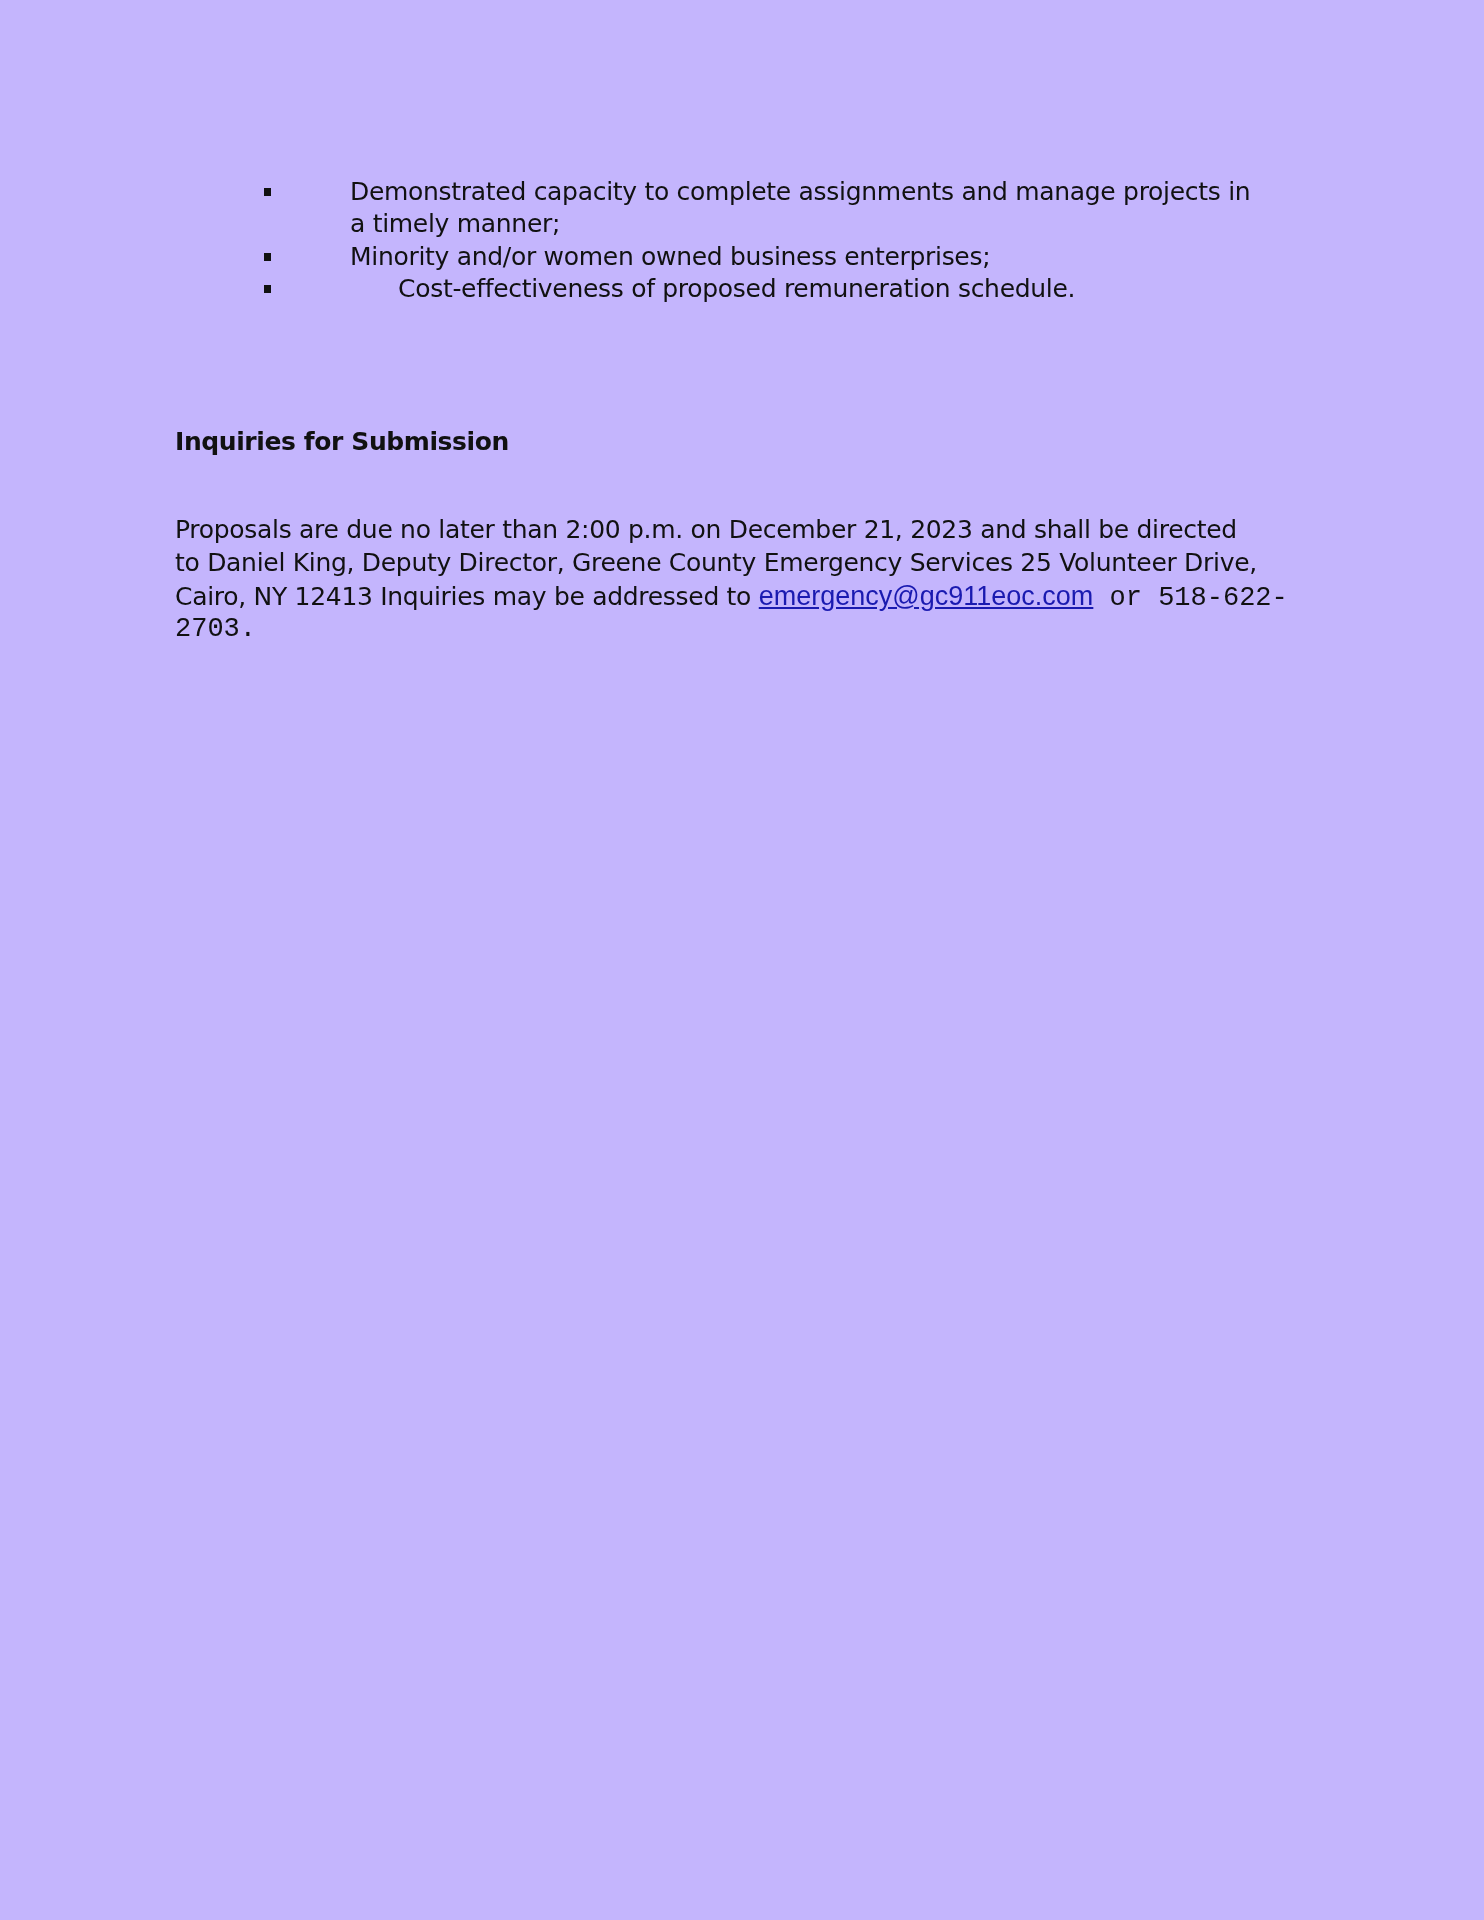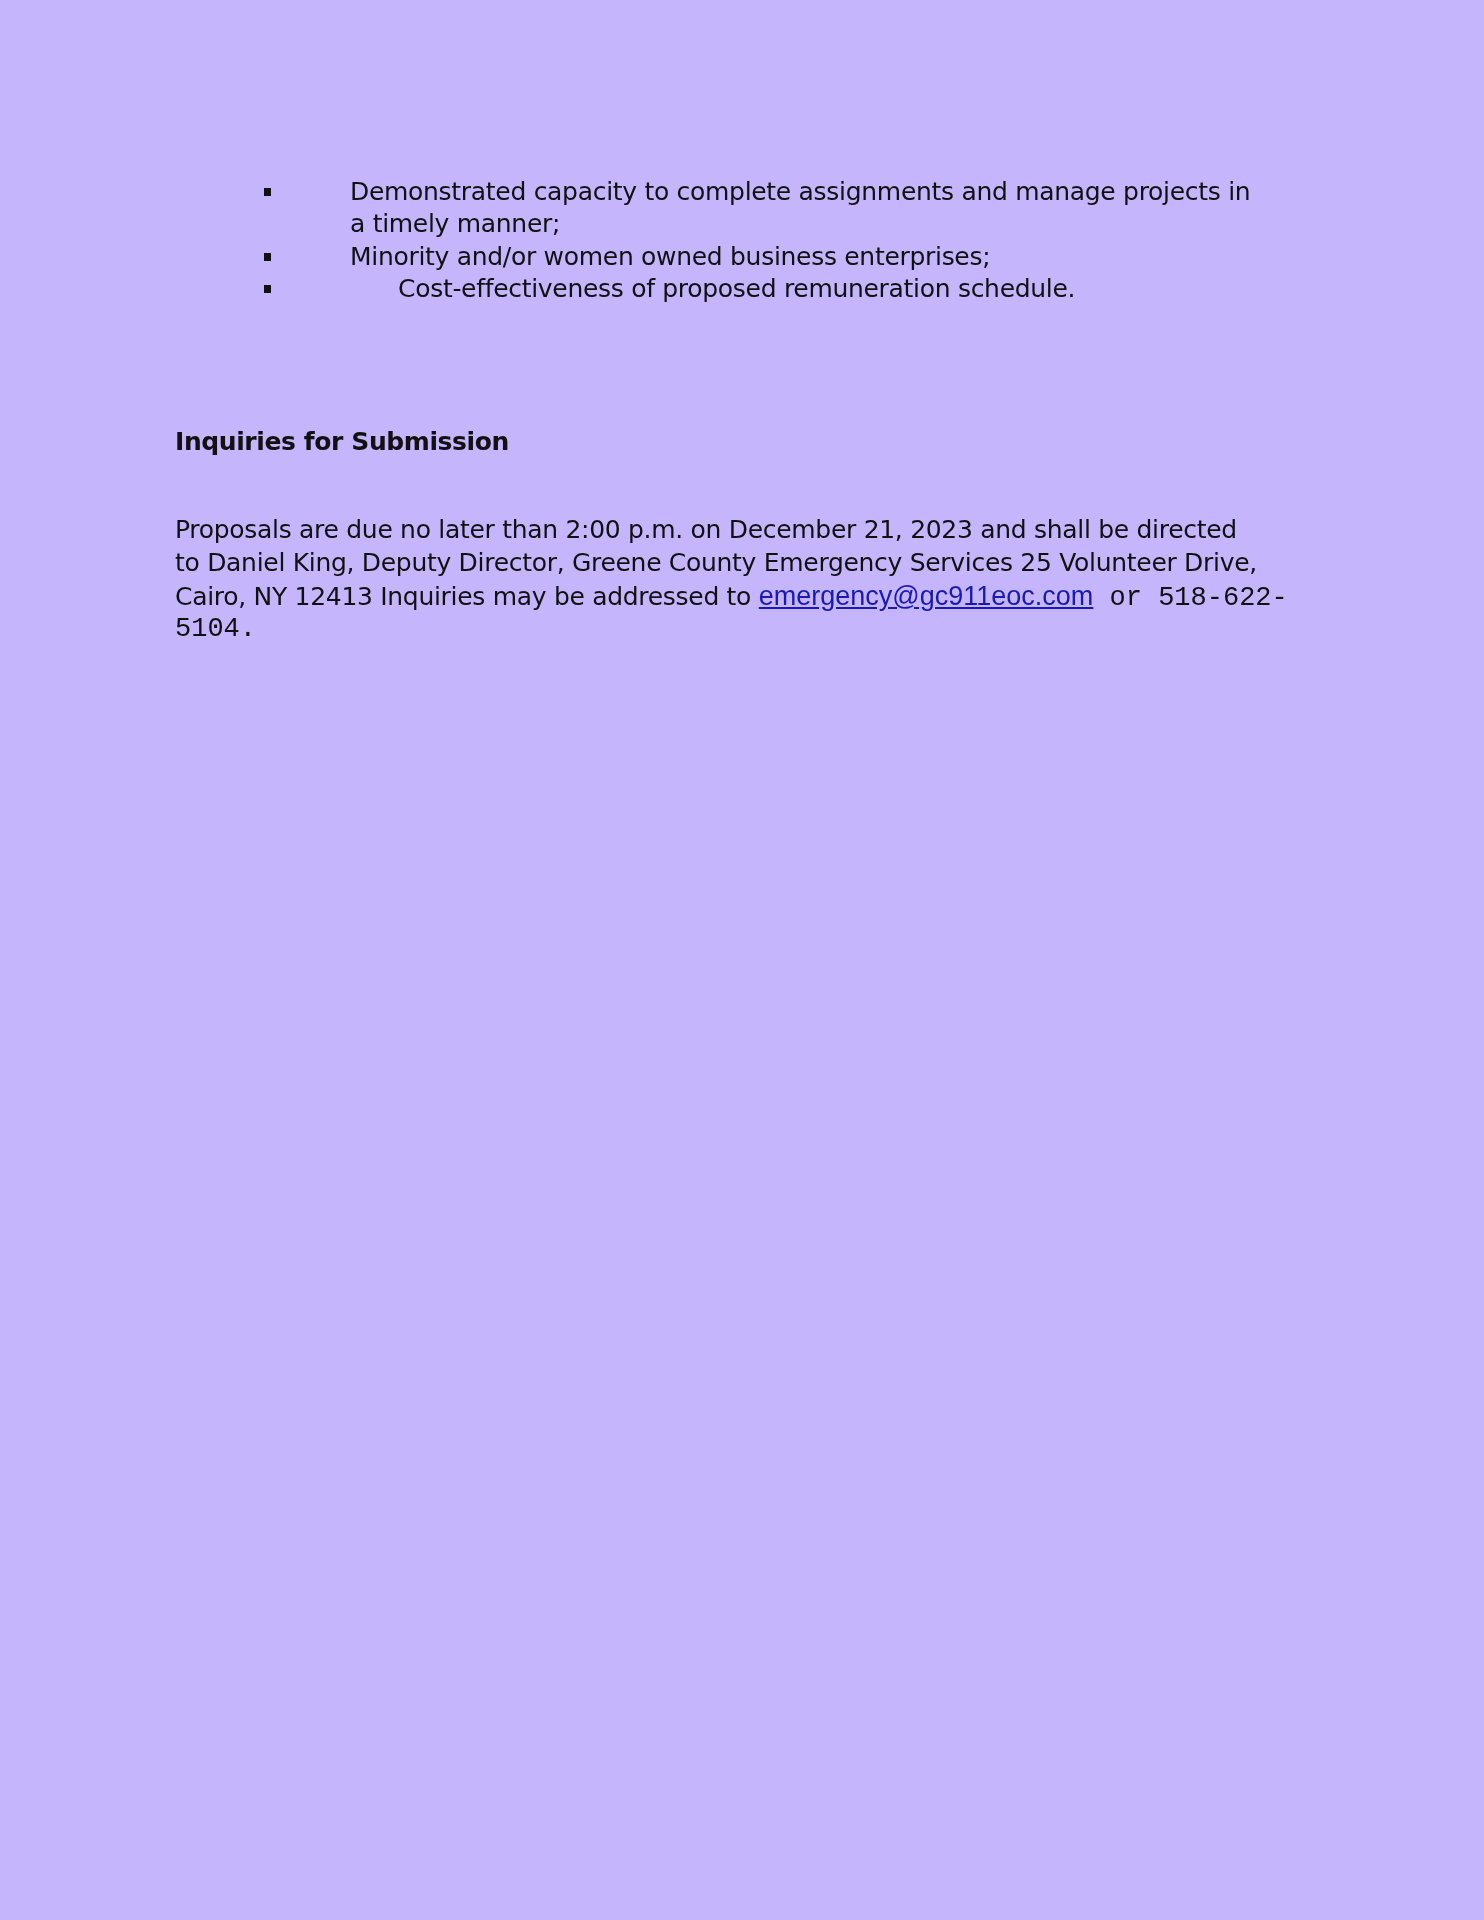--- a/index.html
+++ b/index.html
@@ -33,16 +33,16 @@
   </div>
 
   <div class="heading">Inquiries for Submission</div>
 
   <div>
     <div class="line" style="left:175px; top:514px;">Proposals are due no later than 2:00 p.m. on December 21, 2023 and shall be directed</div>
     <div class="line" style="left:175px; top:547px;">to Daniel King, Deputy Director, Greene County Emergency Services 25 Volunteer Drive,</div>
     <div class="line" style="left:175px; top:580px;">
       <span>Cairo, NY 12413 Inquiries may be addressed to </span><a class="link">emergency@gc911eoc.com</a><span class="arial"> or 518-622-</span>
     </div>
-    <div class="line arial" style="left:175px; top:613px;">5104.</div>
+    <div class="line arial" style="left:175px; top:613px;">2703.</div>
   </div>
 
 </div>
 
 </body></html>

